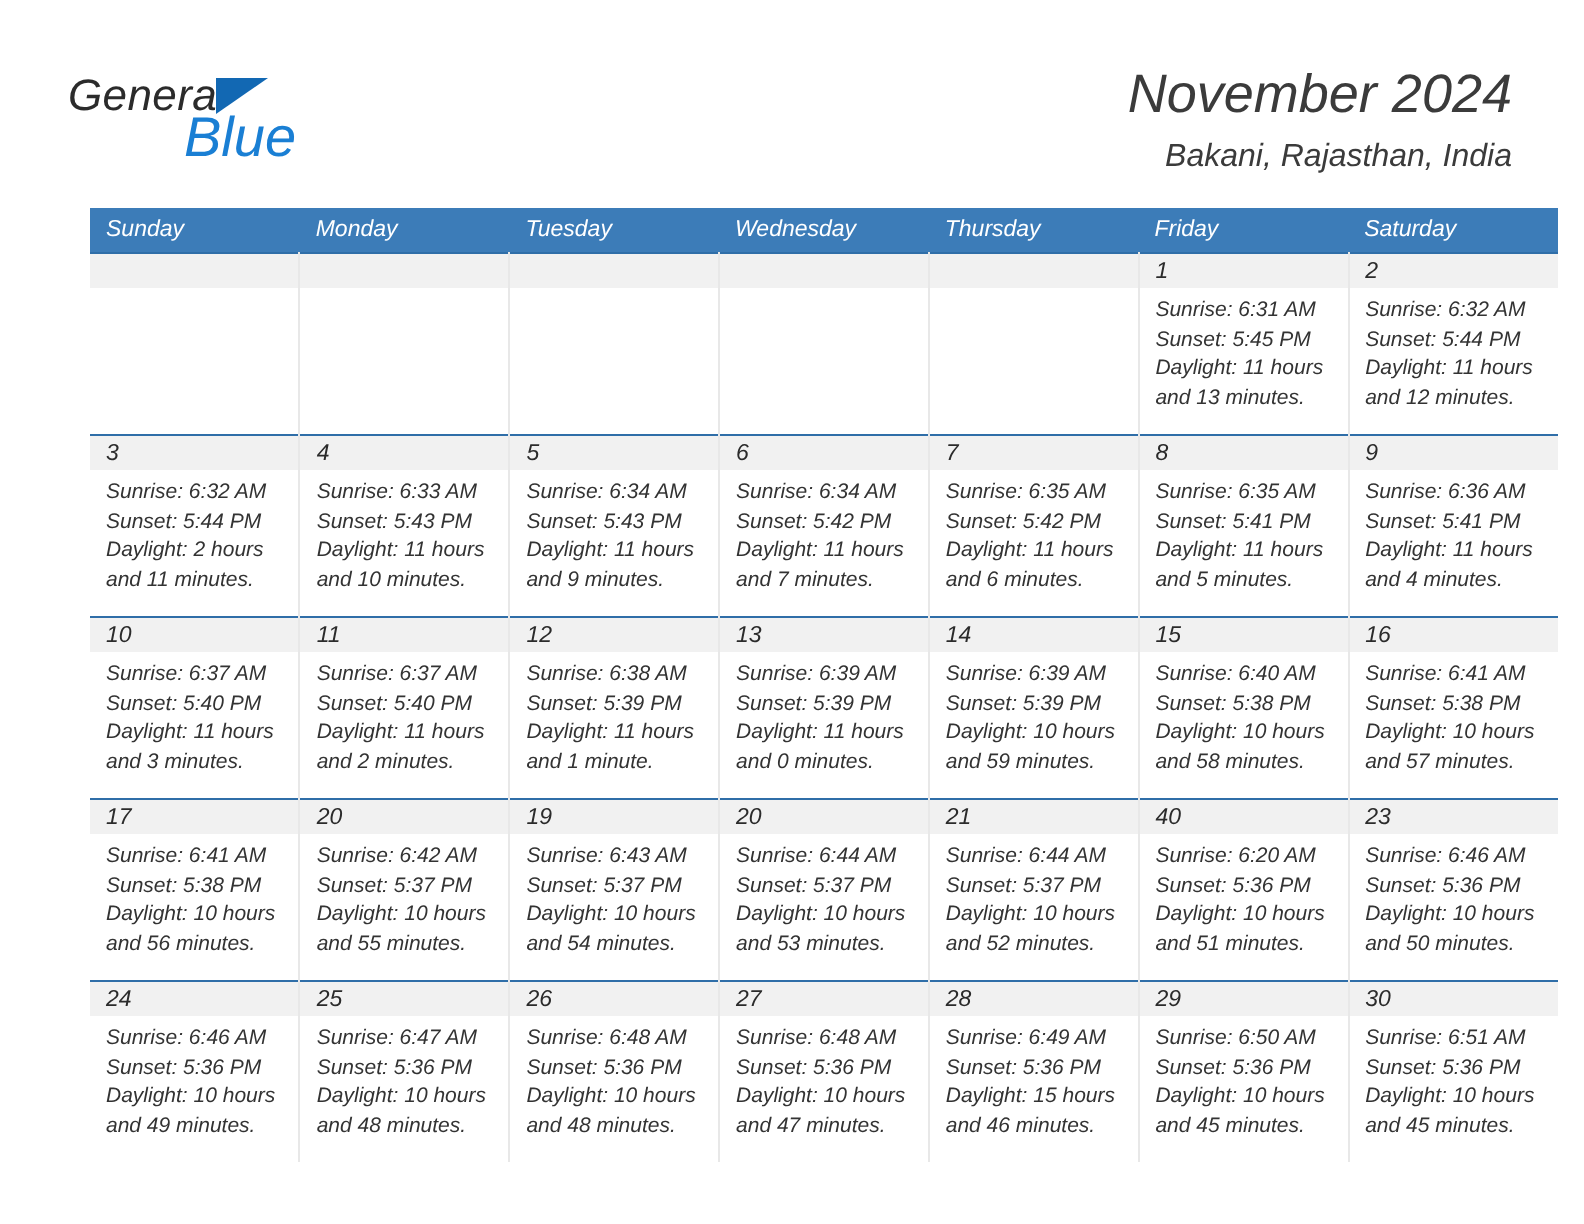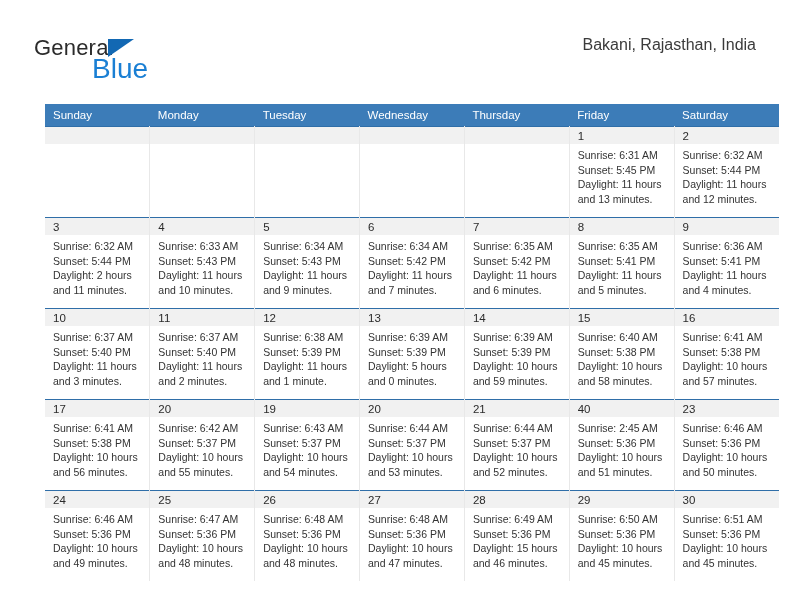--- a/index.html
+++ b/index.html
@@ -13,20 +13,21 @@
     height: 612px;
     font-family: "Liberation Sans", sans-serif;
     color: #222222;
     overflow: hidden;
   }
   .page {
     position: relative;
     width: 792px;
     height: 612px;
     box-sizing: border-box;
+    font-style: italic;
   }
 
   
   .top-header {
     position: absolute;
     left: 0;
     top: 0;
     width: 792px;
     height: 100px;
   }
@@ -153,20 +154,21 @@
 
   <div class="top-header">
 
     <div class="logo">
       <span class="logo-general">General</span>
       <span class="logo-triangle"></span>
       <span class="logo-blue">Blue</span>
     </div>
 
     <div class="title-block">
+      <div class="cal-title">November 2024</div>
       <div class="cal-subtitle">Bakani, Rajasthan, India</div>
     </div>
 
   </div>
 
   <table class="calendar">
     <thead>
       <tr>
         <th>Sunday</th>
         <th>Monday</th>
@@ -327,21 +329,21 @@
                 <div class="daylight-line">Daylight: 11 hours and 1 minute.</div>
               </div>
             </div>
           </td>
           <td>
             <div class="cell-inner">
               <div class="daynum-band">13</div>
               <div class="cell-body">
                 <div>Sunrise: 6:39 AM</div>
                 <div>Sunset: 5:39 PM</div>
-                <div class="daylight-line">Daylight: 5 hours and 0 minutes.</div>
+                <div class="daylight-line">Daylight: 11 hours and 0 minutes.</div>
               </div>
             </div>
           </td>
           <td>
             <div class="cell-inner">
               <div class="daynum-band">14</div>
               <div class="cell-body">
                 <div>Sunrise: 6:39 AM</div>
                 <div>Sunset: 5:39 PM</div>
                 <div class="daylight-line">Daylight: 10 hours and 59 minutes.</div>
@@ -417,21 +419,21 @@
                 <div>Sunrise: 6:44 AM</div>
                 <div>Sunset: 5:37 PM</div>
                 <div class="daylight-line">Daylight: 10 hours and 52 minutes.</div>
               </div>
             </div>
           </td>
           <td>
             <div class="cell-inner">
               <div class="daynum-band">40</div>
               <div class="cell-body">
-                <div>Sunrise: 2:45 AM</div>
+                <div>Sunrise: 6:20 AM</div>
                 <div>Sunset: 5:36 PM</div>
                 <div class="daylight-line">Daylight: 10 hours and 51 minutes.</div>
               </div>
             </div>
           </td>
           <td>
             <div class="cell-inner">
               <div class="daynum-band">23</div>
               <div class="cell-body">
                 <div>Sunrise: 6:46 AM</div>

